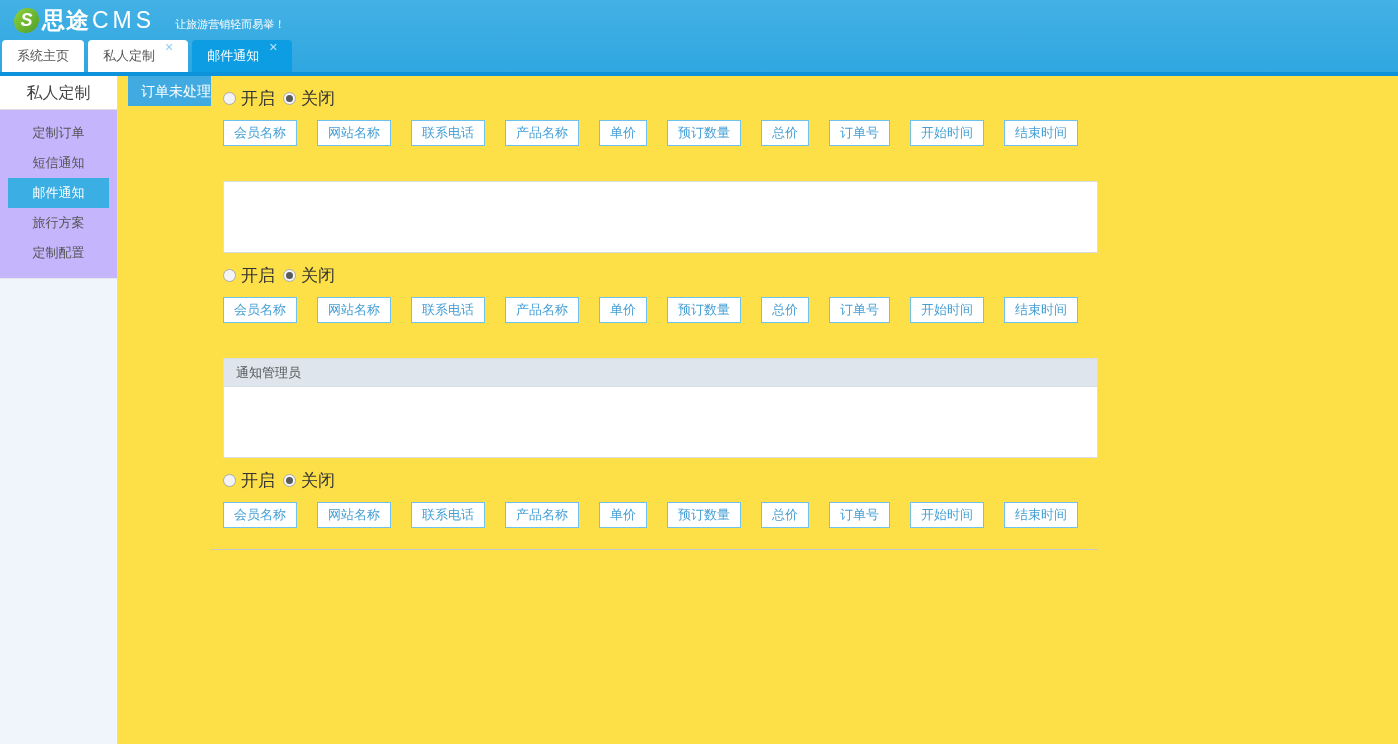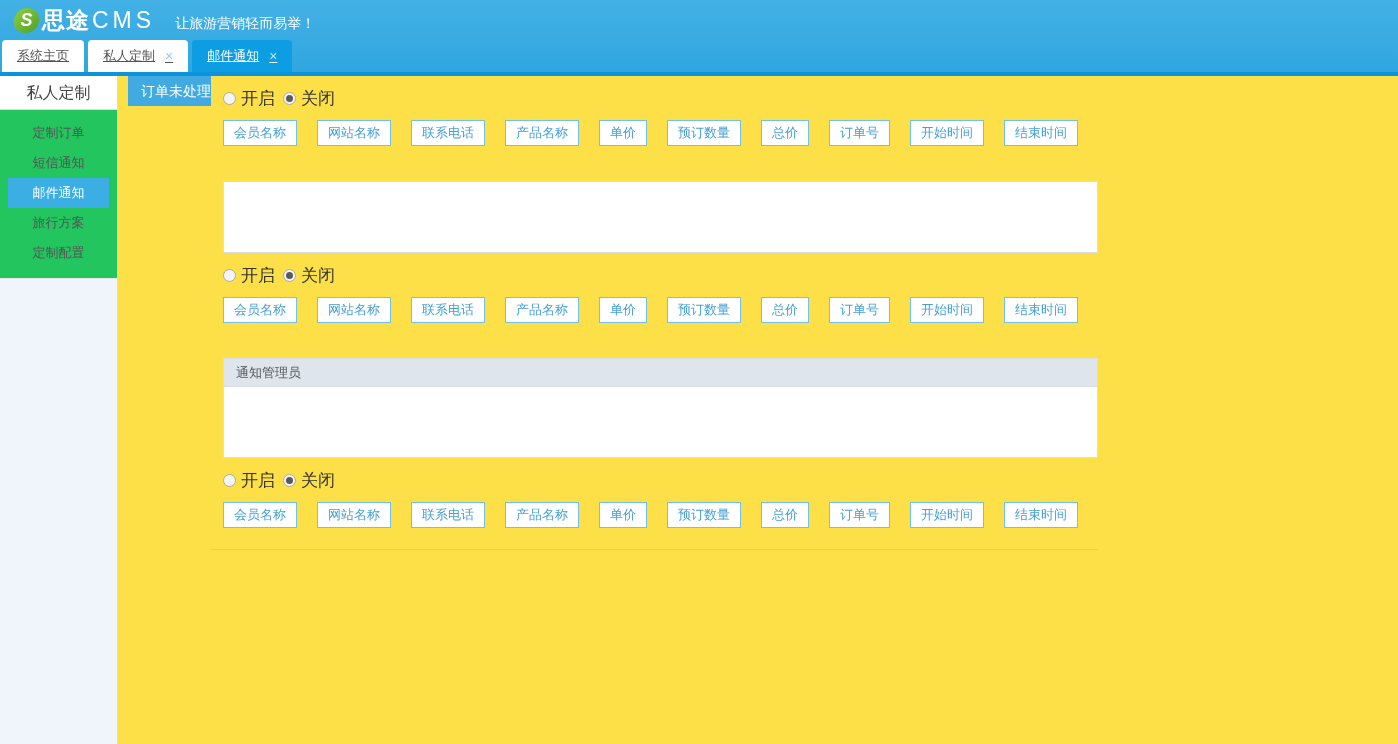--- a/index.html
+++ b/index.html
@@ -9,37 +9,37 @@
   
   .top-blue { background:linear-gradient(#43B1E5,#2EA6E0); }
   .app-header { height:40px; display:flex; align-items:center; padding:0 14px; }
   .logo { display:flex; align-items:center; }
   .logo-icon { width:25px; height:25px; margin-right:3px;
     background:linear-gradient(135deg,#8FD23C,#4E9E2A);
     border-radius:54% 42% 54% 42%; color:#fff; font-weight:bold; font-style:italic;
     display:flex; align-items:center; justify-content:center; font-size:18px; line-height:1; }
   .brand-cn { color:#fff; font-size:23px; font-weight:bold; letter-spacing:1px; }
   .brand-en { color:#fff; font-size:23px; font-weight:400; letter-spacing:4px; margin-left:2px; }
-  .tagline { color:#fff; font-size:14px; margin-left:20px; padding-top:8px; }
+  .tagline { color:#fff; font-size:11px; margin-left:20px; padding-top:8px; }
 
   .tabstrip { height:32px; display:flex; align-items:flex-end; padding-left:2px; }
   .tab { height:32px; line-height:32px; padding:0 15px; margin-right:4px;
     background:#fff; color:#555; font-size:13px; border-radius:4px 4px 0 0;
-    display:flex; align-items:center; cursor:default;text-decoration:underline; }
+    display:flex; align-items:flex-start; cursor:default; }
   .tab .x { margin-left:10px; color:#8FCDEF; font-size:14px; line-height:1; }
   .tab.active { background:#0C9DE2; color:#fff; }
   .tab.active .x { color:#BCE4F8; }
   .tab-underline { height:4px; background:#0C93DB; }
 
   
   .layout { display:flex; height:668px; }
   .sidebar { width:118px; background:#EFF5FB; border-right:1px solid #D8DCE0; }
   .side-title { height:34px; line-height:34px; text-align:center; font-size:16px;
     color:#444; background:#fff; border-bottom:1px solid #DDDDDD; }
-  .side-items { background:#22c55e; border-bottom:1px solid #E6E9EC; padding:8px 8px 10px; }
+  .side-items { background:#c4b5fd; border-bottom:1px solid #E6E9EC; padding:8px 8px 10px; }
   .side-item { height:30px; line-height:30px; text-align:center; font-size:13px; color:#555; cursor:pointer; }
   .side-item.active { background:#3BAEE3; color:#fff; }
 
   .content { flex:1; display:flex; flex-direction:row; background:#fde047; }
   .band { height:34px; background:#EFF6FC; }
   .section-bar { height:30px; line-height:30px; background:#41ABE1; color:#fff;
     font-size:14px; padding-left:13px; margin-left:10px; }
   .content-inner { padding:0 20px 0 12px; }
 
   .panel-block { margin-top:10px; }

